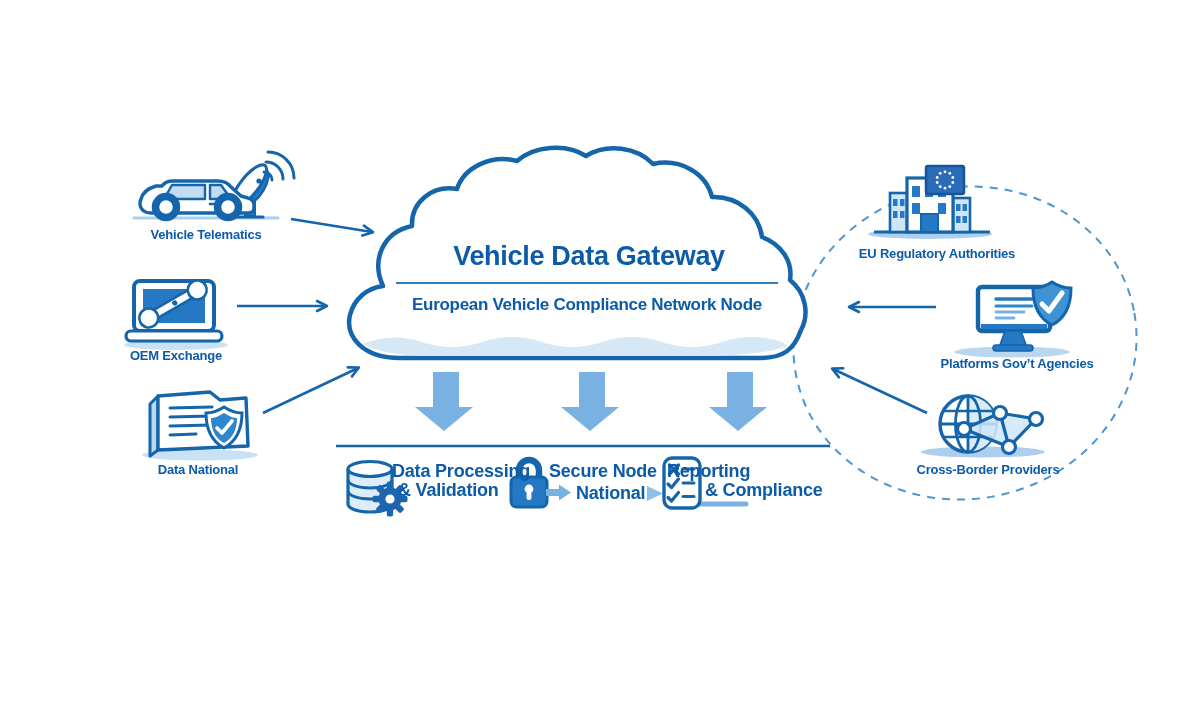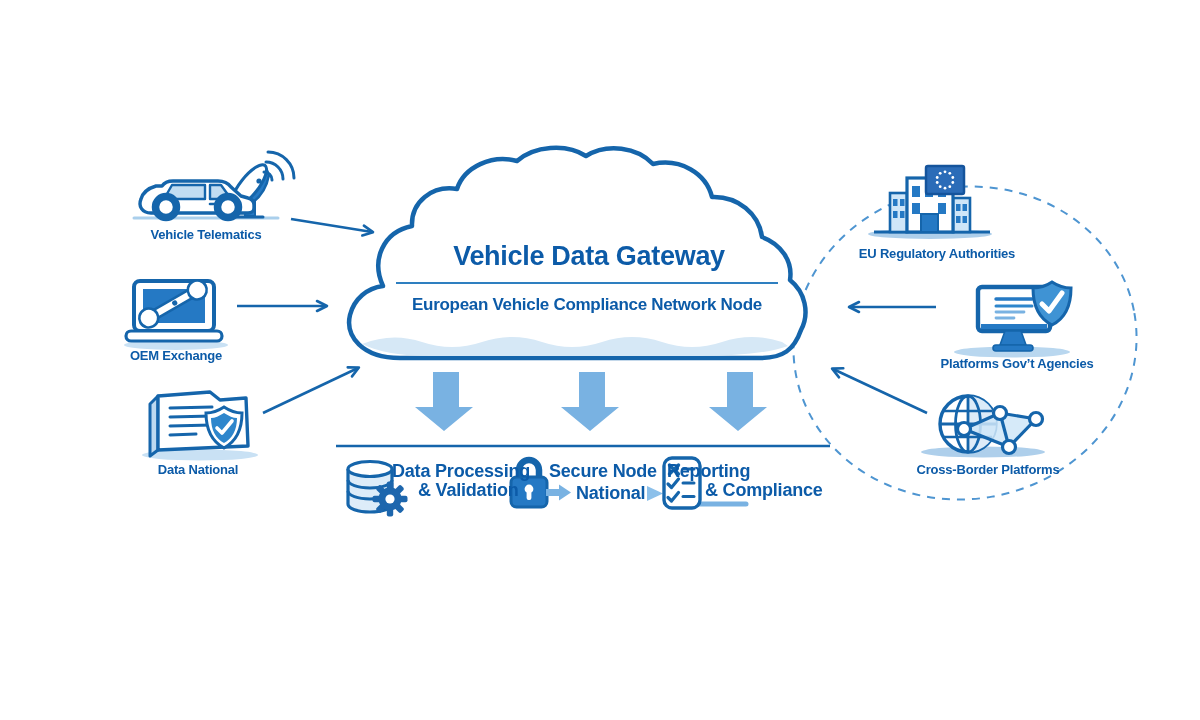--- a/index.html
+++ b/index.html
@@ -260,24 +260,24 @@
 
   <div class="lbl title center" style="left:589px;top:243px;">Vehicle Data Gateway</div>
   <div class="lbl subtitle center" style="left:587px;top:296px;">European Vehicle Compliance Network Node</div>
 
   <div class="lbl entity center" style="left:206px;top:228px;">Vehicle Telematics</div>
   <div class="lbl entity center" style="left:176px;top:349px;">OEM Exchange</div>
   <div class="lbl entity center" style="left:198px;top:463px;">Data National</div>
 
   <div class="lbl entity center" style="left:937px;top:247px;">EU Regulatory Authorities</div>
   <div class="lbl entity center" style="left:1017px;top:357px;">Platforms Gov’t Agencies</div>
-  <div class="lbl entity center" style="left:988px;top:463px;">Cross-Border Platforms</div>
+  <div class="lbl entity center" style="left:988px;top:463px;">Cross-Border Providers</div>
 
   <div class="lbl proc" style="left:392px;top:462px;">Data Processing</div>
-  <div class="lbl proc" style="left:398px;top:481px;margin-left:20px;">&amp; Validation</div>
+  <div class="lbl proc" style="left:398px;top:481px;">&amp; Validation</div>
 
   <div class="lbl proc" style="left:549px;top:462px;">Secure Node</div>
   <div class="lbl proc" style="left:576px;top:484px;">National</div>
 
   <div class="lbl proc" style="left:667px;top:462px;">Reporting</div>
   <div class="lbl proc" style="left:705px;top:481px;">&amp; Compliance</div>
 
 </div>
 
 </body></html>

